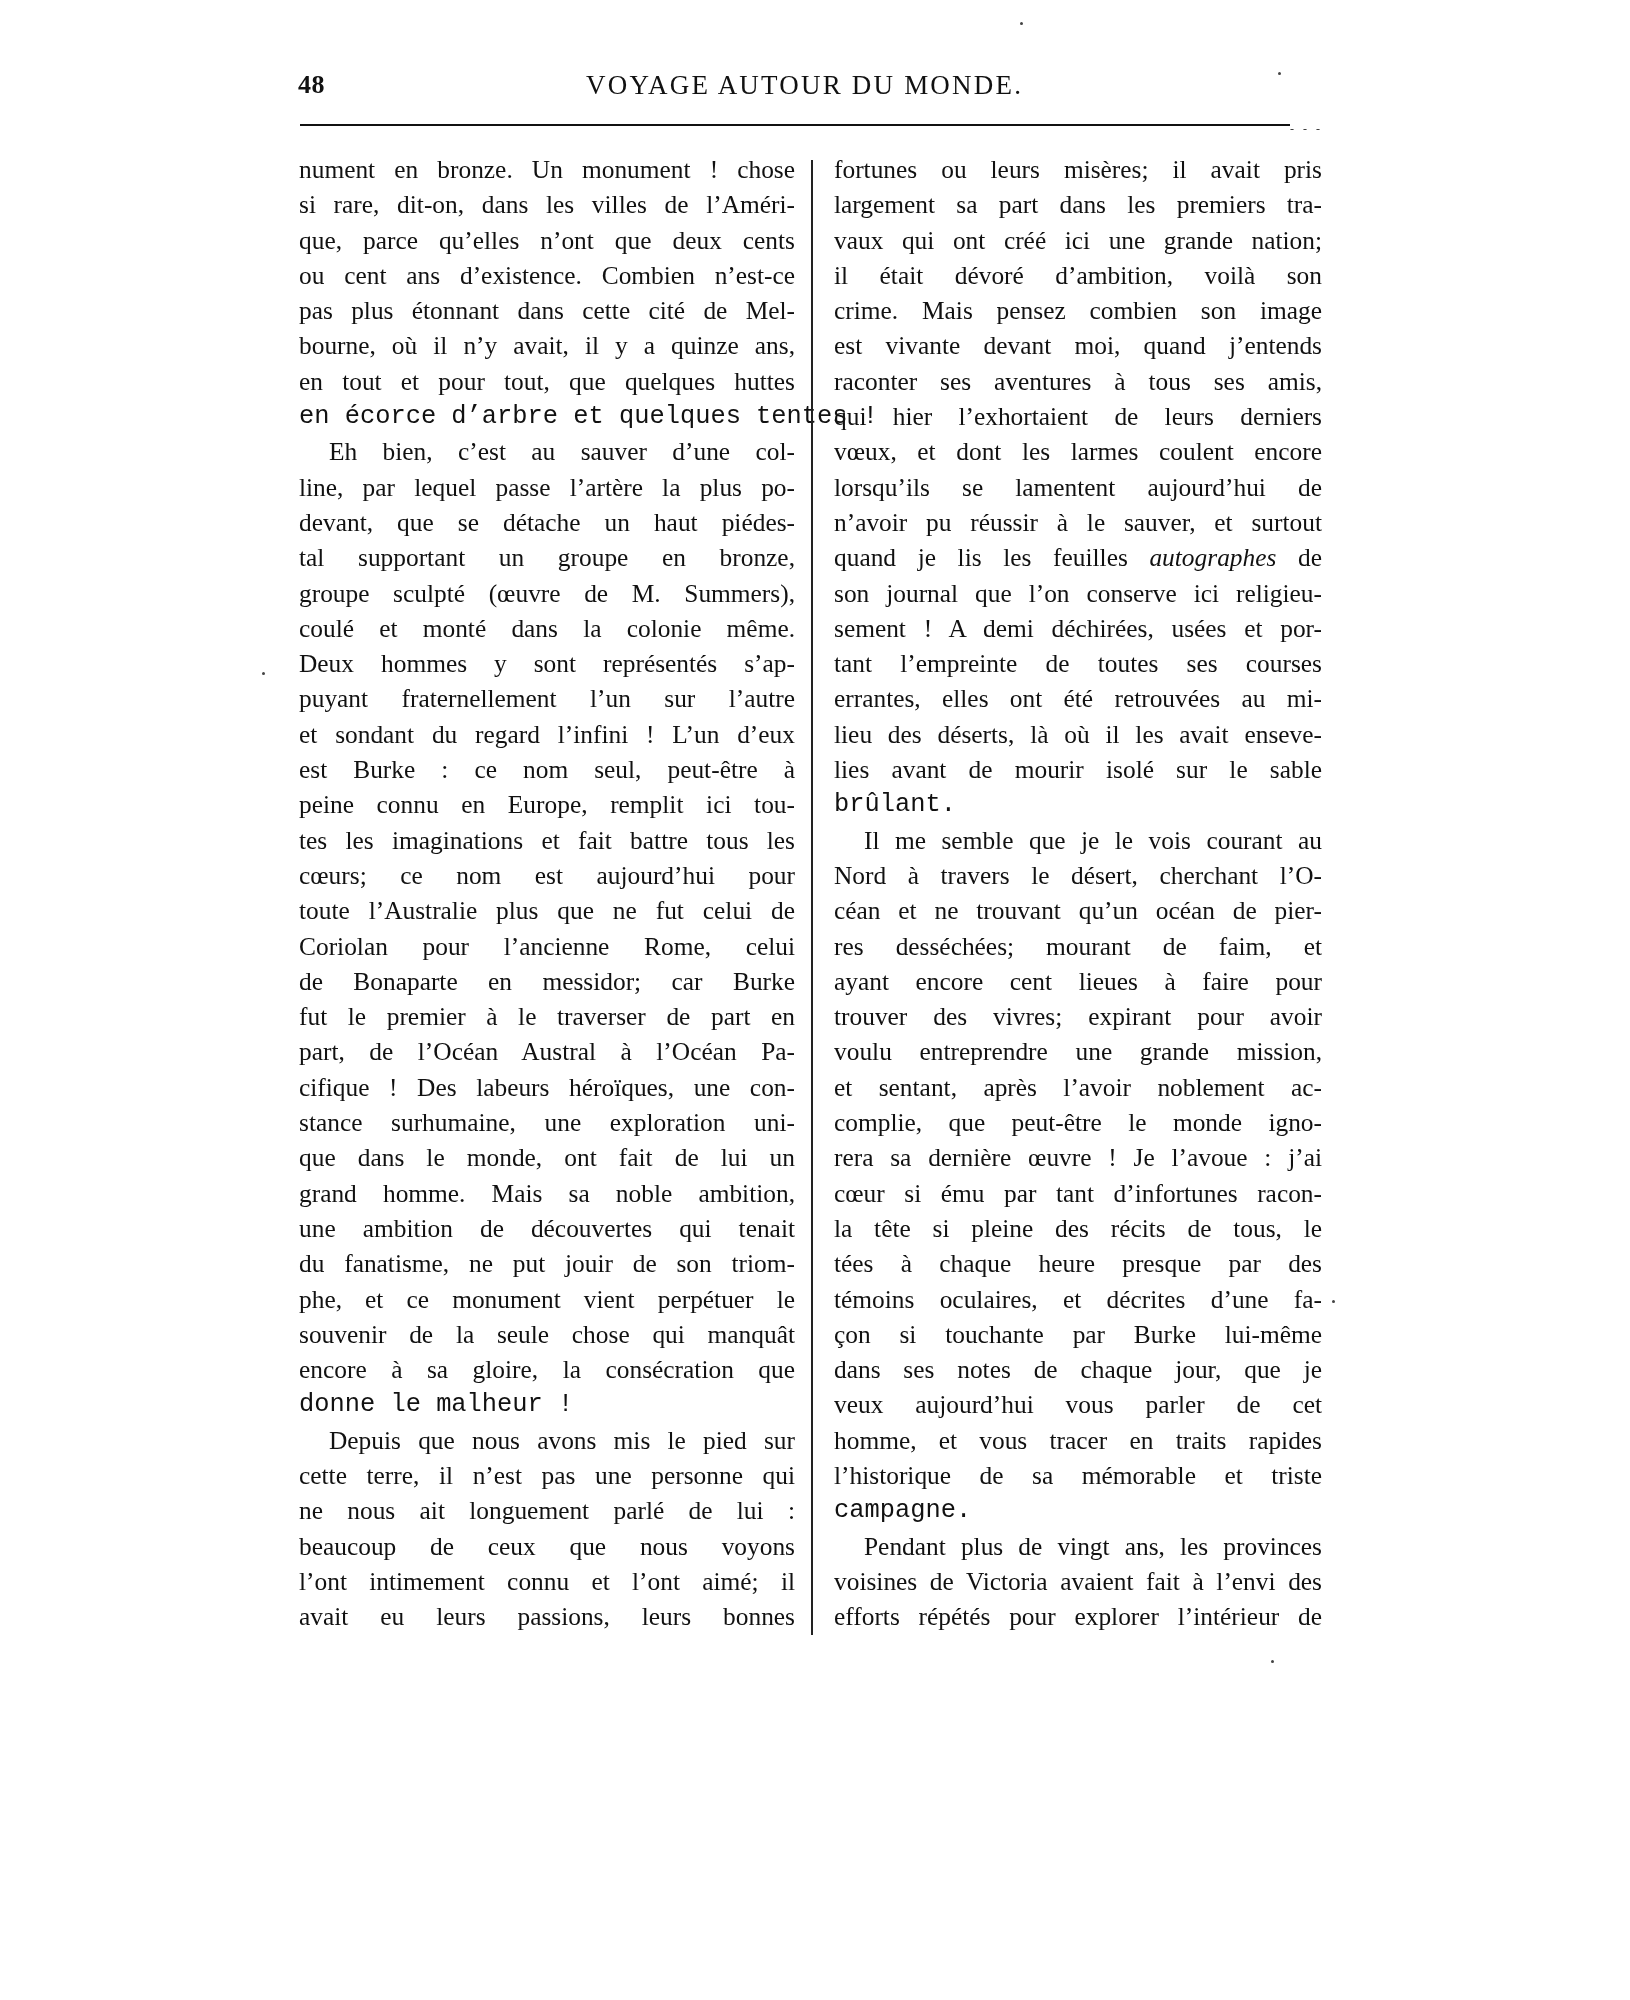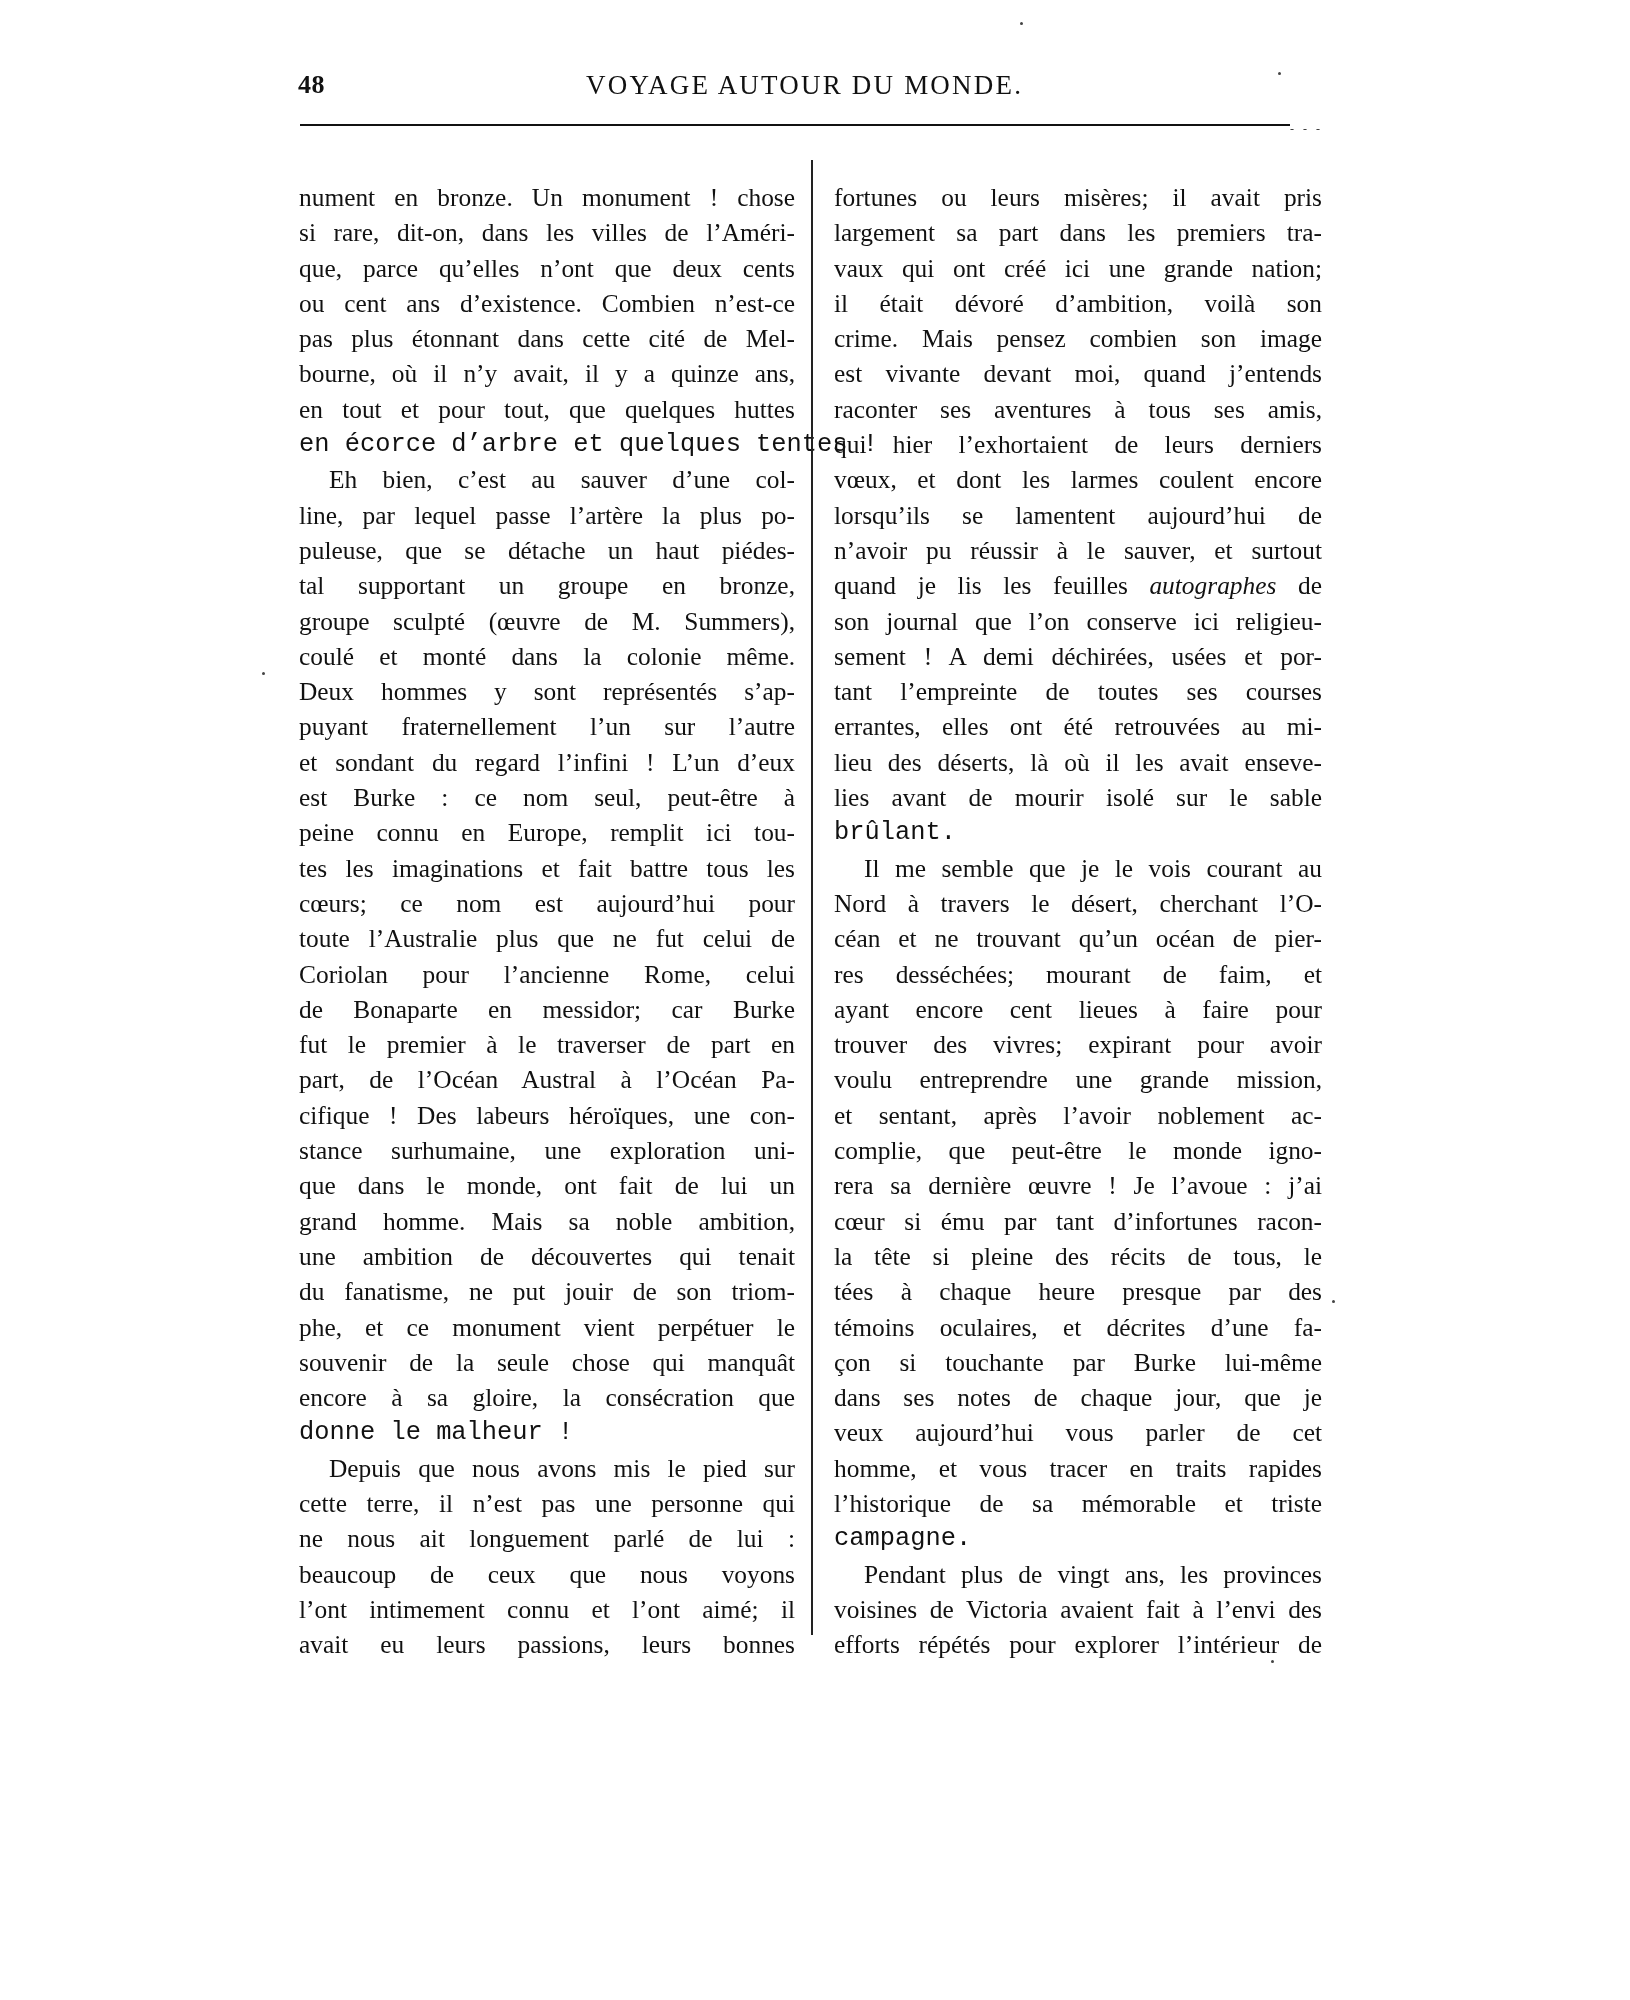--- a/index.html
+++ b/index.html
@@ -2,21 +2,21 @@
 <html><head>
 <meta charset="utf-8">
 <style>
   html, body { margin:0; padding:0; background:#ffffff; }
   body { width:1630px; height:2000px; position:relative; overflow:hidden;
          font-family:"Liberation Serif","DejaVu Serif",serif; color:#111; }
   .page-number { position:absolute; left:298px; top:70px; font-size:26px; font-weight:bold; letter-spacing:0.5px; }
   .running-title { position:absolute; left:586px; top:70px; font-size:27px; letter-spacing:2.2px; }
   .header-rule { position:absolute; left:300px; top:124px; width:990px; height:0; border-top:2.5px solid #111; }
   .rule-tail { position:absolute; left:1290px; top:122px; font-size:12px; letter-spacing:3px; color:#333; }
-  .column { position:absolute; top:152px; width:496px; font-size:25.4px; line-height:35.3px; text-align:justify;margin-top:28px; }
+  .column { position:absolute; top:152px; width:496px; font-size:25.4px; line-height:35.3px; text-align:justify; }
   .col-left { left:299px; }
   .col-right { left:834px; width:488px; }
   .line { display:block; white-space:nowrap; text-align-last:justify; height:35.3px; overflow:visible; }
   .line.last { text-align-last:left;font-family:Liberation Mono, monospace; }
   .line.indent { padding-left:30px; }
   .divider { position:absolute; left:811px; top:160px; width:0; height:1475px; border-left:2px solid #222; }
   i { font-style:italic; }
   .speck { position:absolute; width:3px; height:3px; background:#444; border-radius:50%; }
 </style>
 </head>
@@ -32,21 +32,21 @@
       <span class="line">nument en bronze. Un monument ! chose</span>
       <span class="line">si rare, dit-on, dans les villes de l’Améri-</span>
       <span class="line">que, parce qu’elles n’ont que deux cents</span>
       <span class="line">ou cent ans d’existence. Combien n’est-ce</span>
       <span class="line">pas plus étonnant dans cette cité de Mel-</span>
       <span class="line">bourne, où il n’y avait, il y a quinze ans,</span>
       <span class="line">en tout et pour tout, que quelques huttes</span>
       <span class="line last">en écorce d’arbre et quelques tentes !</span>
       <span class="line indent">Eh bien, c’est au sauver d’une col-</span>
       <span class="line">line, par lequel passe l’artère la plus po-</span>
-      <span class="line">puleuse, que se détache un haut piédes-</span>
+      <span class="line">devant, que se détache un haut piédes-</span>
       <span class="line">tal supportant un groupe en bronze,</span>
       <span class="line">groupe sculpté (œuvre de M. Summers),</span>
       <span class="line">coulé et monté dans la colonie même.</span>
       <span class="line">Deux hommes y sont représentés s’ap-</span>
       <span class="line">puyant fraternellement l’un sur l’autre</span>
       <span class="line">et sondant du regard l’infini ! L’un d’eux</span>
       <span class="line">est Burke : ce nom seul, peut-être à</span>
       <span class="line">peine connu en Europe, remplit ici tou-</span>
       <span class="line">tes les imaginations et fait battre tous les</span>
       <span class="line">cœurs; ce nom est aujourd’hui pour</span>

